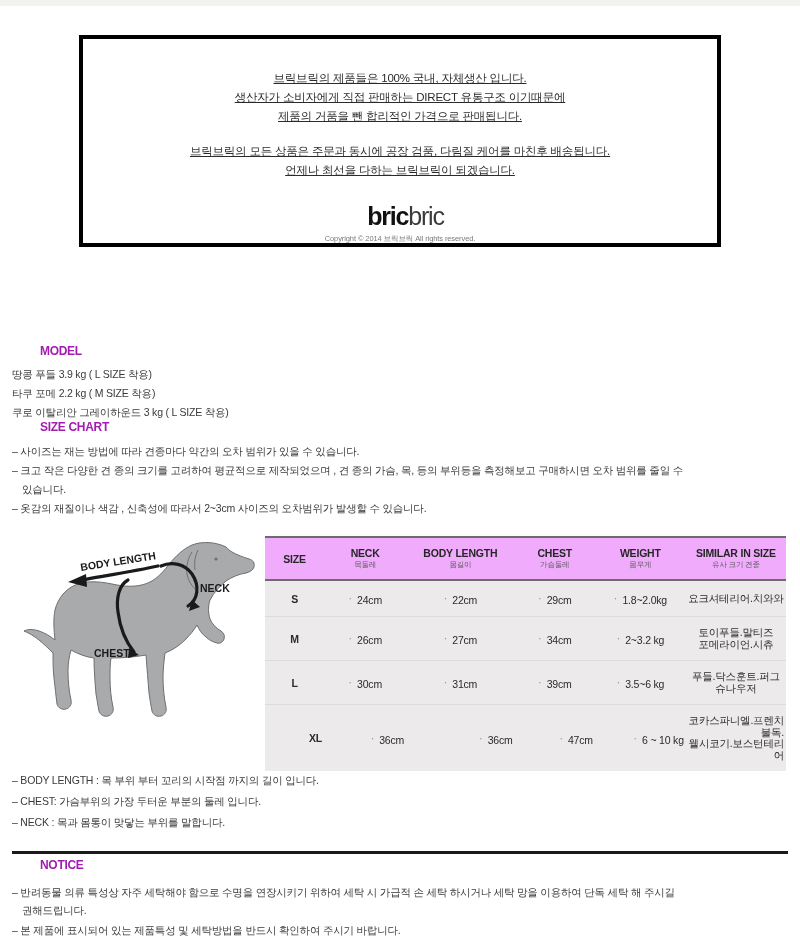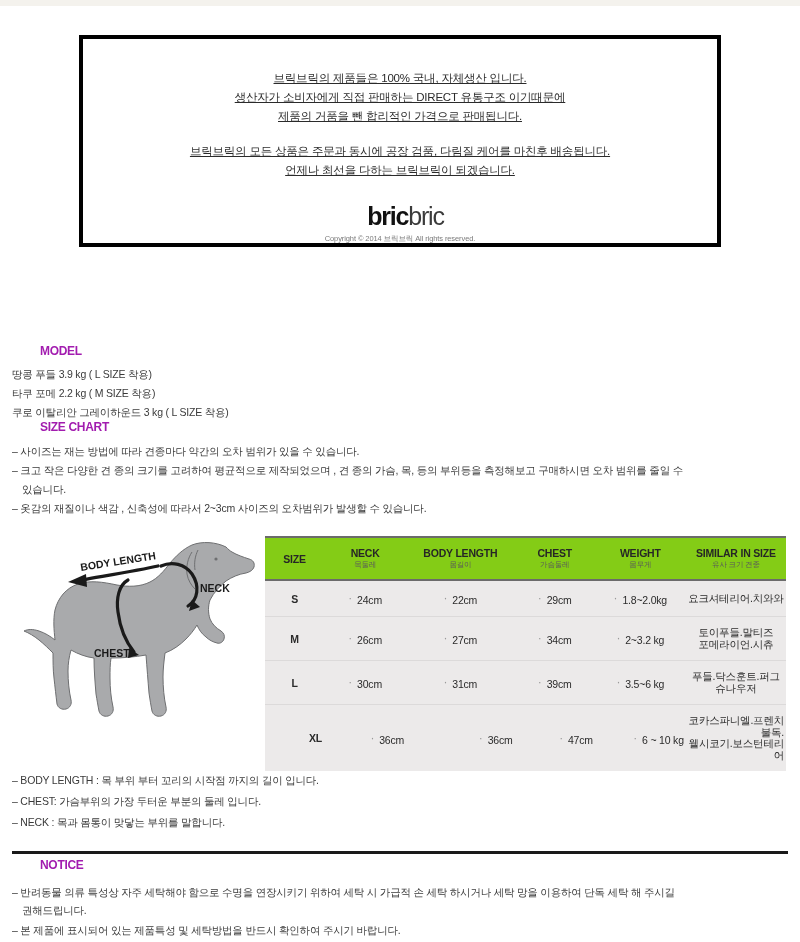--- a/index.html
+++ b/index.html
@@ -106,21 +106,21 @@
   
   .size-table {
     position: absolute;
     left: 265px;
     top: 536px;
     width: 521px;
     border-collapse: collapse;
     background: #eceaea;
     font-size: 9.5px;
   }
-  .size-table thead tr { background: #84cc16; }
+  .size-table thead tr { background: #f0abfc; }
   .size-table thead th {
     border-top: 2px solid #6b6b6b;
     border-bottom: 2px solid #6b6b6b;
     padding: 9px 2px 9px 2px;
     text-align: center;
     font-weight: bold;
     color: #262626;
   }
   .th-en {
     font-size: 10.5px;

